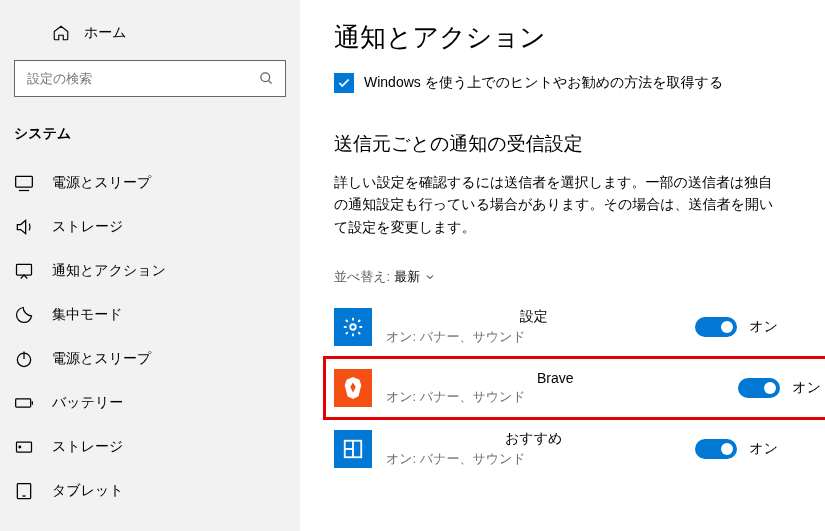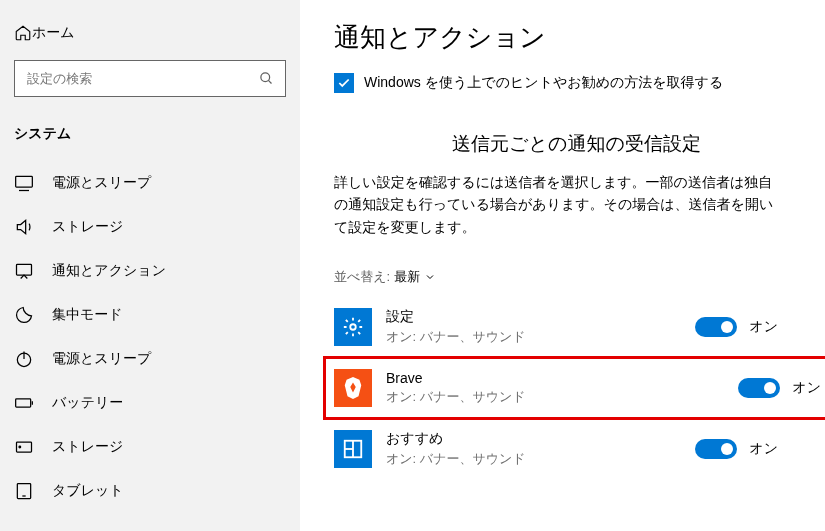--- a/index.html
+++ b/index.html
@@ -16,23 +16,25 @@
   }
   .sidebar {
     width: 300px;
     background: #f2f2f2;
     padding: 16px 0;
     flex-shrink: 0;
   }
   .home-row {
     display: flex;
     align-items: center;
+    gap: 14px;
     padding: 8px 14px;
     margin-bottom: 10px;
     cursor: pointer;
+    margin-left: 38px;
   }
   .home-row .icon { width: 18px; height: 18px; display:flex; align-items:center; justify-content:center;}
   .search-box {
     margin: 0 14px 14px 14px;
     border: 1px solid #666;
     background: #fff;
     height: 37px;
     display: flex;
     align-items: center;
     padding: 0 10px;
@@ -81,21 +83,20 @@
     height: 20px;
     background: #0078d4;
     display: flex;
     align-items: center;
     justify-content: center;
     color: #fff;
   }
   .sub-heading {
     font-size: 19px;
     margin-bottom: 14px;
-    text-align: center;
   }
   .description {
     font-size: 14px;
     line-height: 1.6;
     color: #000;
     margin-bottom: 30px;
     max-width: 440px;
   }
   .sort-row {
     color: #606060;
@@ -124,21 +125,21 @@
     height: 38px;
     display:flex;
     align-items:center;
     justify-content:center;
     flex-shrink:0;
     color:#fff;
   }
   .app-icon.blue { background:#0078d4; }
   .app-icon.orange { background:#f55014; }
   .app-info { flex:1; }
-  .app-name { font-size:14px; color:#000; }
+  .app-name { font-size:14px; color:#000;text-align:center; }
   .app-sub { font-size:13px; color:#707070; margin-top:2px;}
   .toggle-wrap { display:flex; align-items:center; gap:12px; }
   .toggle {
     width: 42px;
     height: 20px;
     border-radius: 10px;
     background:#0078d4;
     position:relative;
     cursor:pointer;
   }

